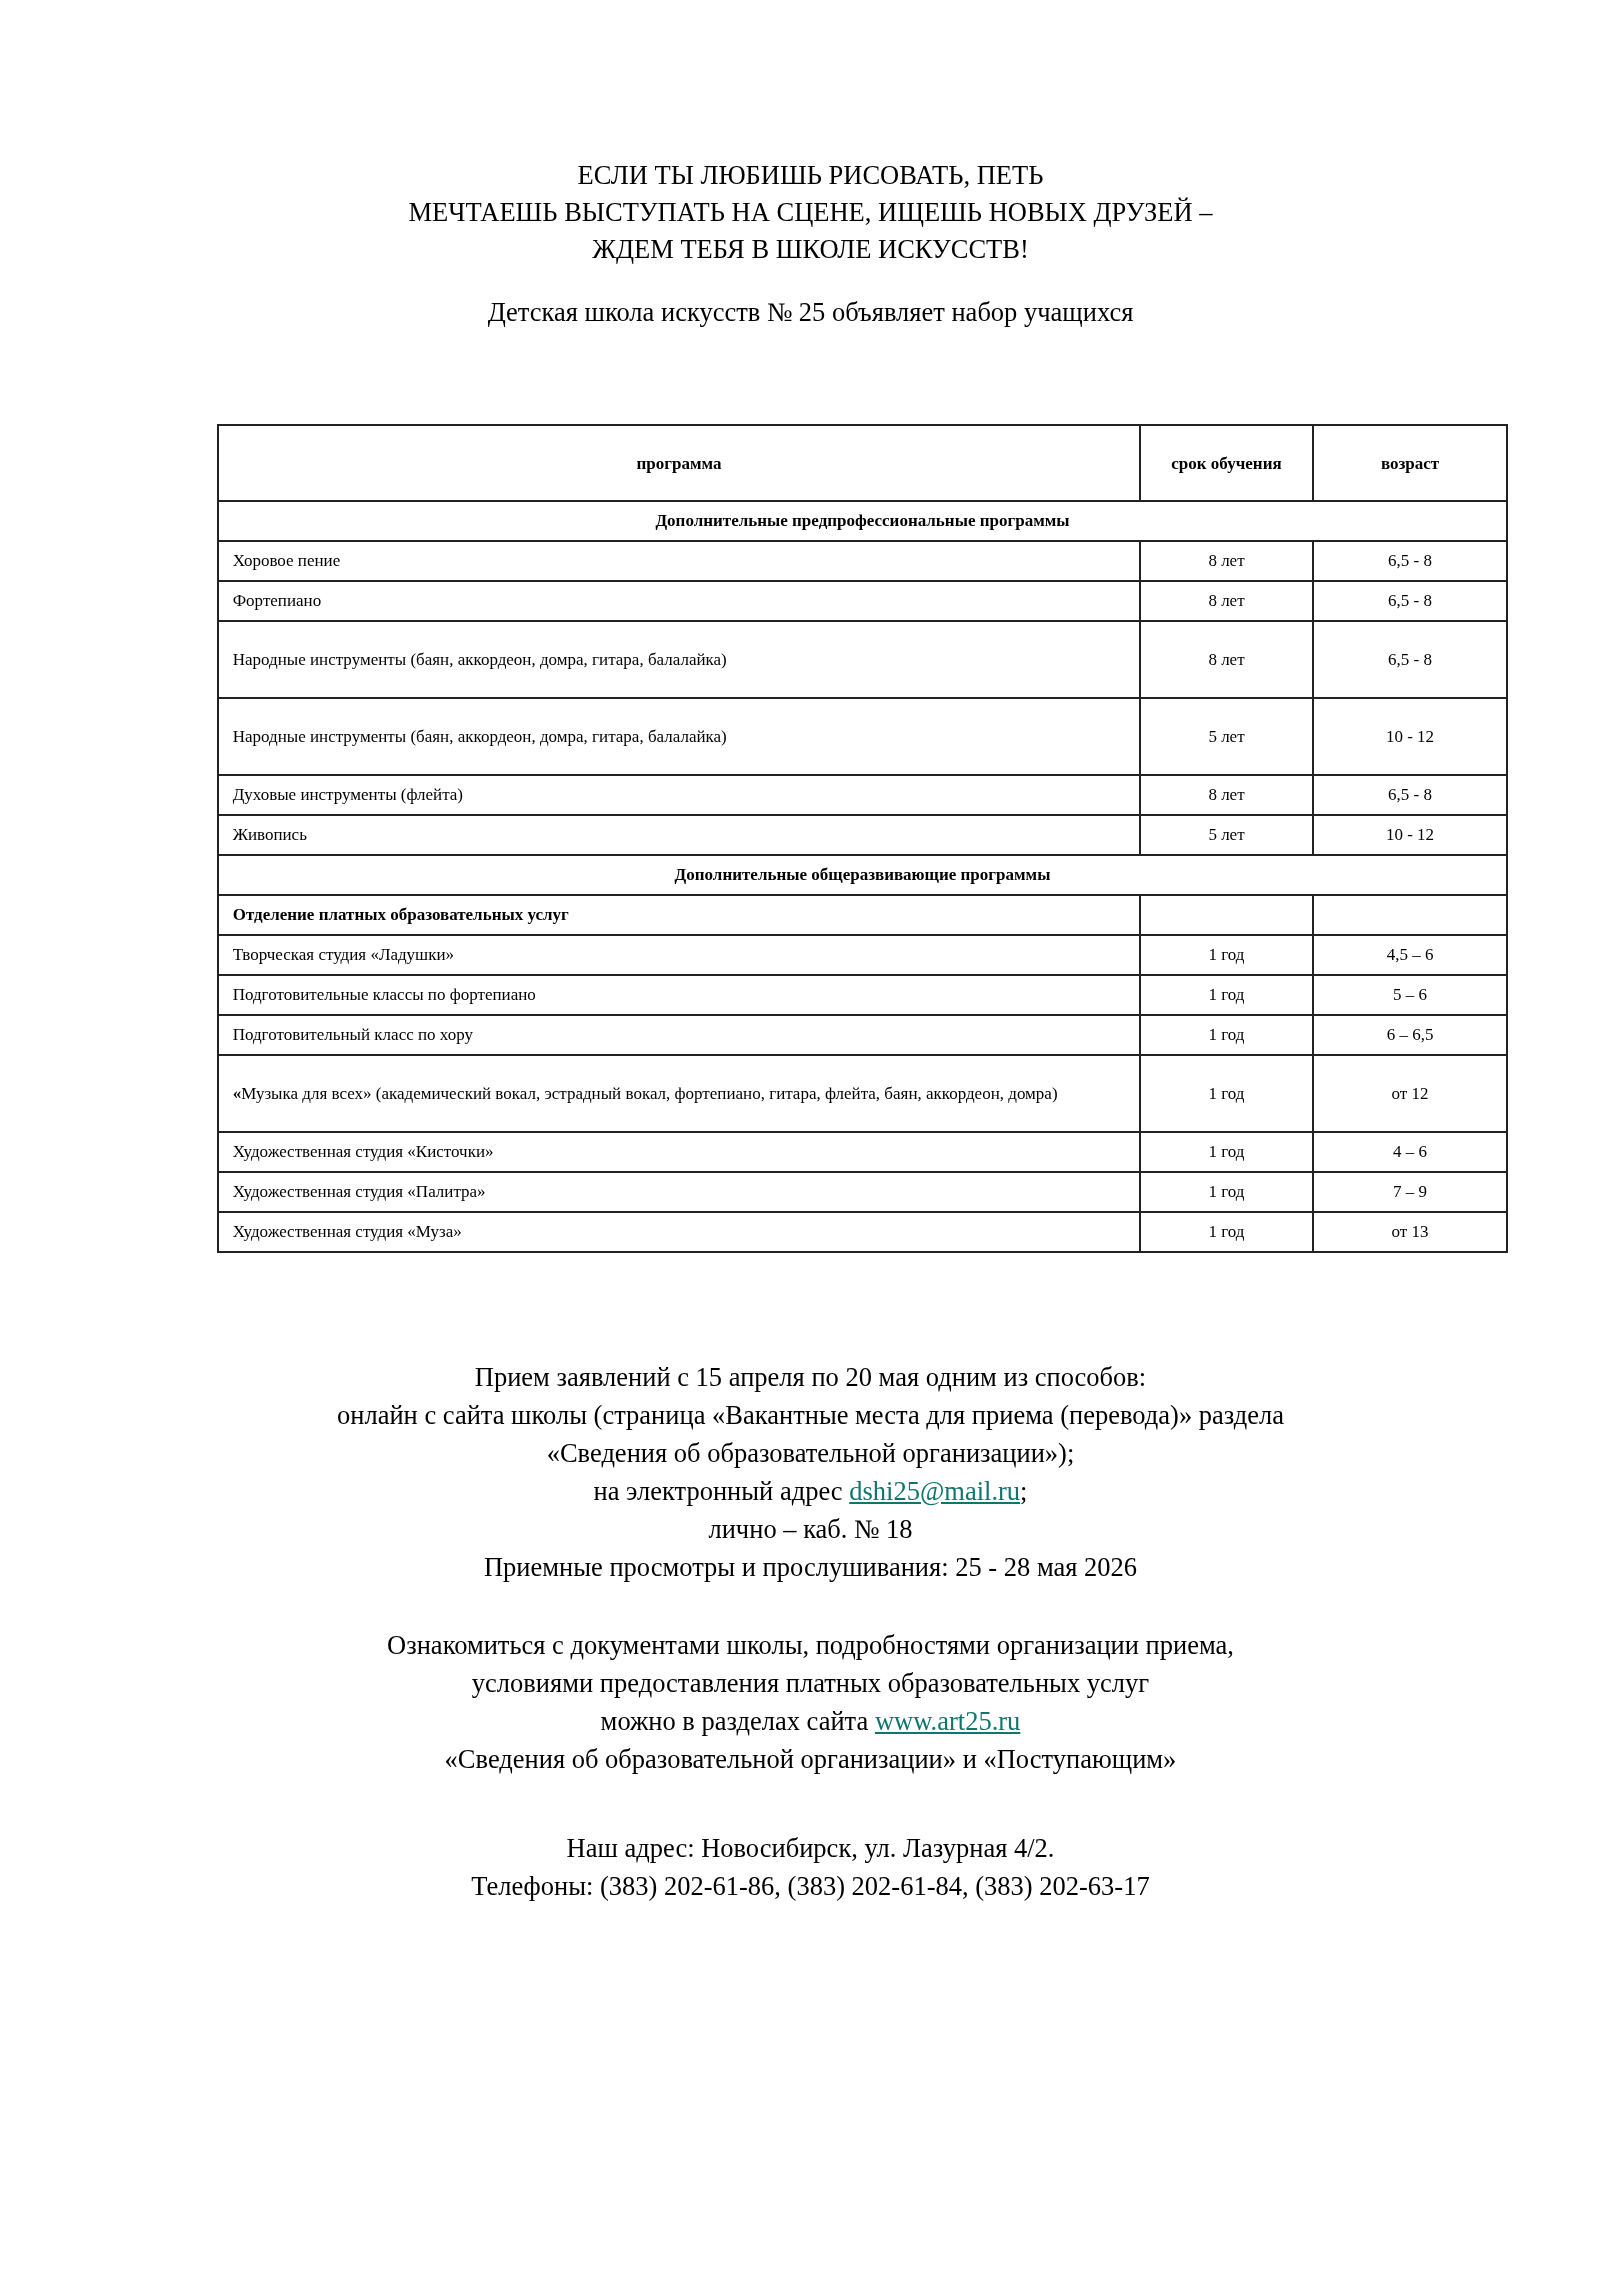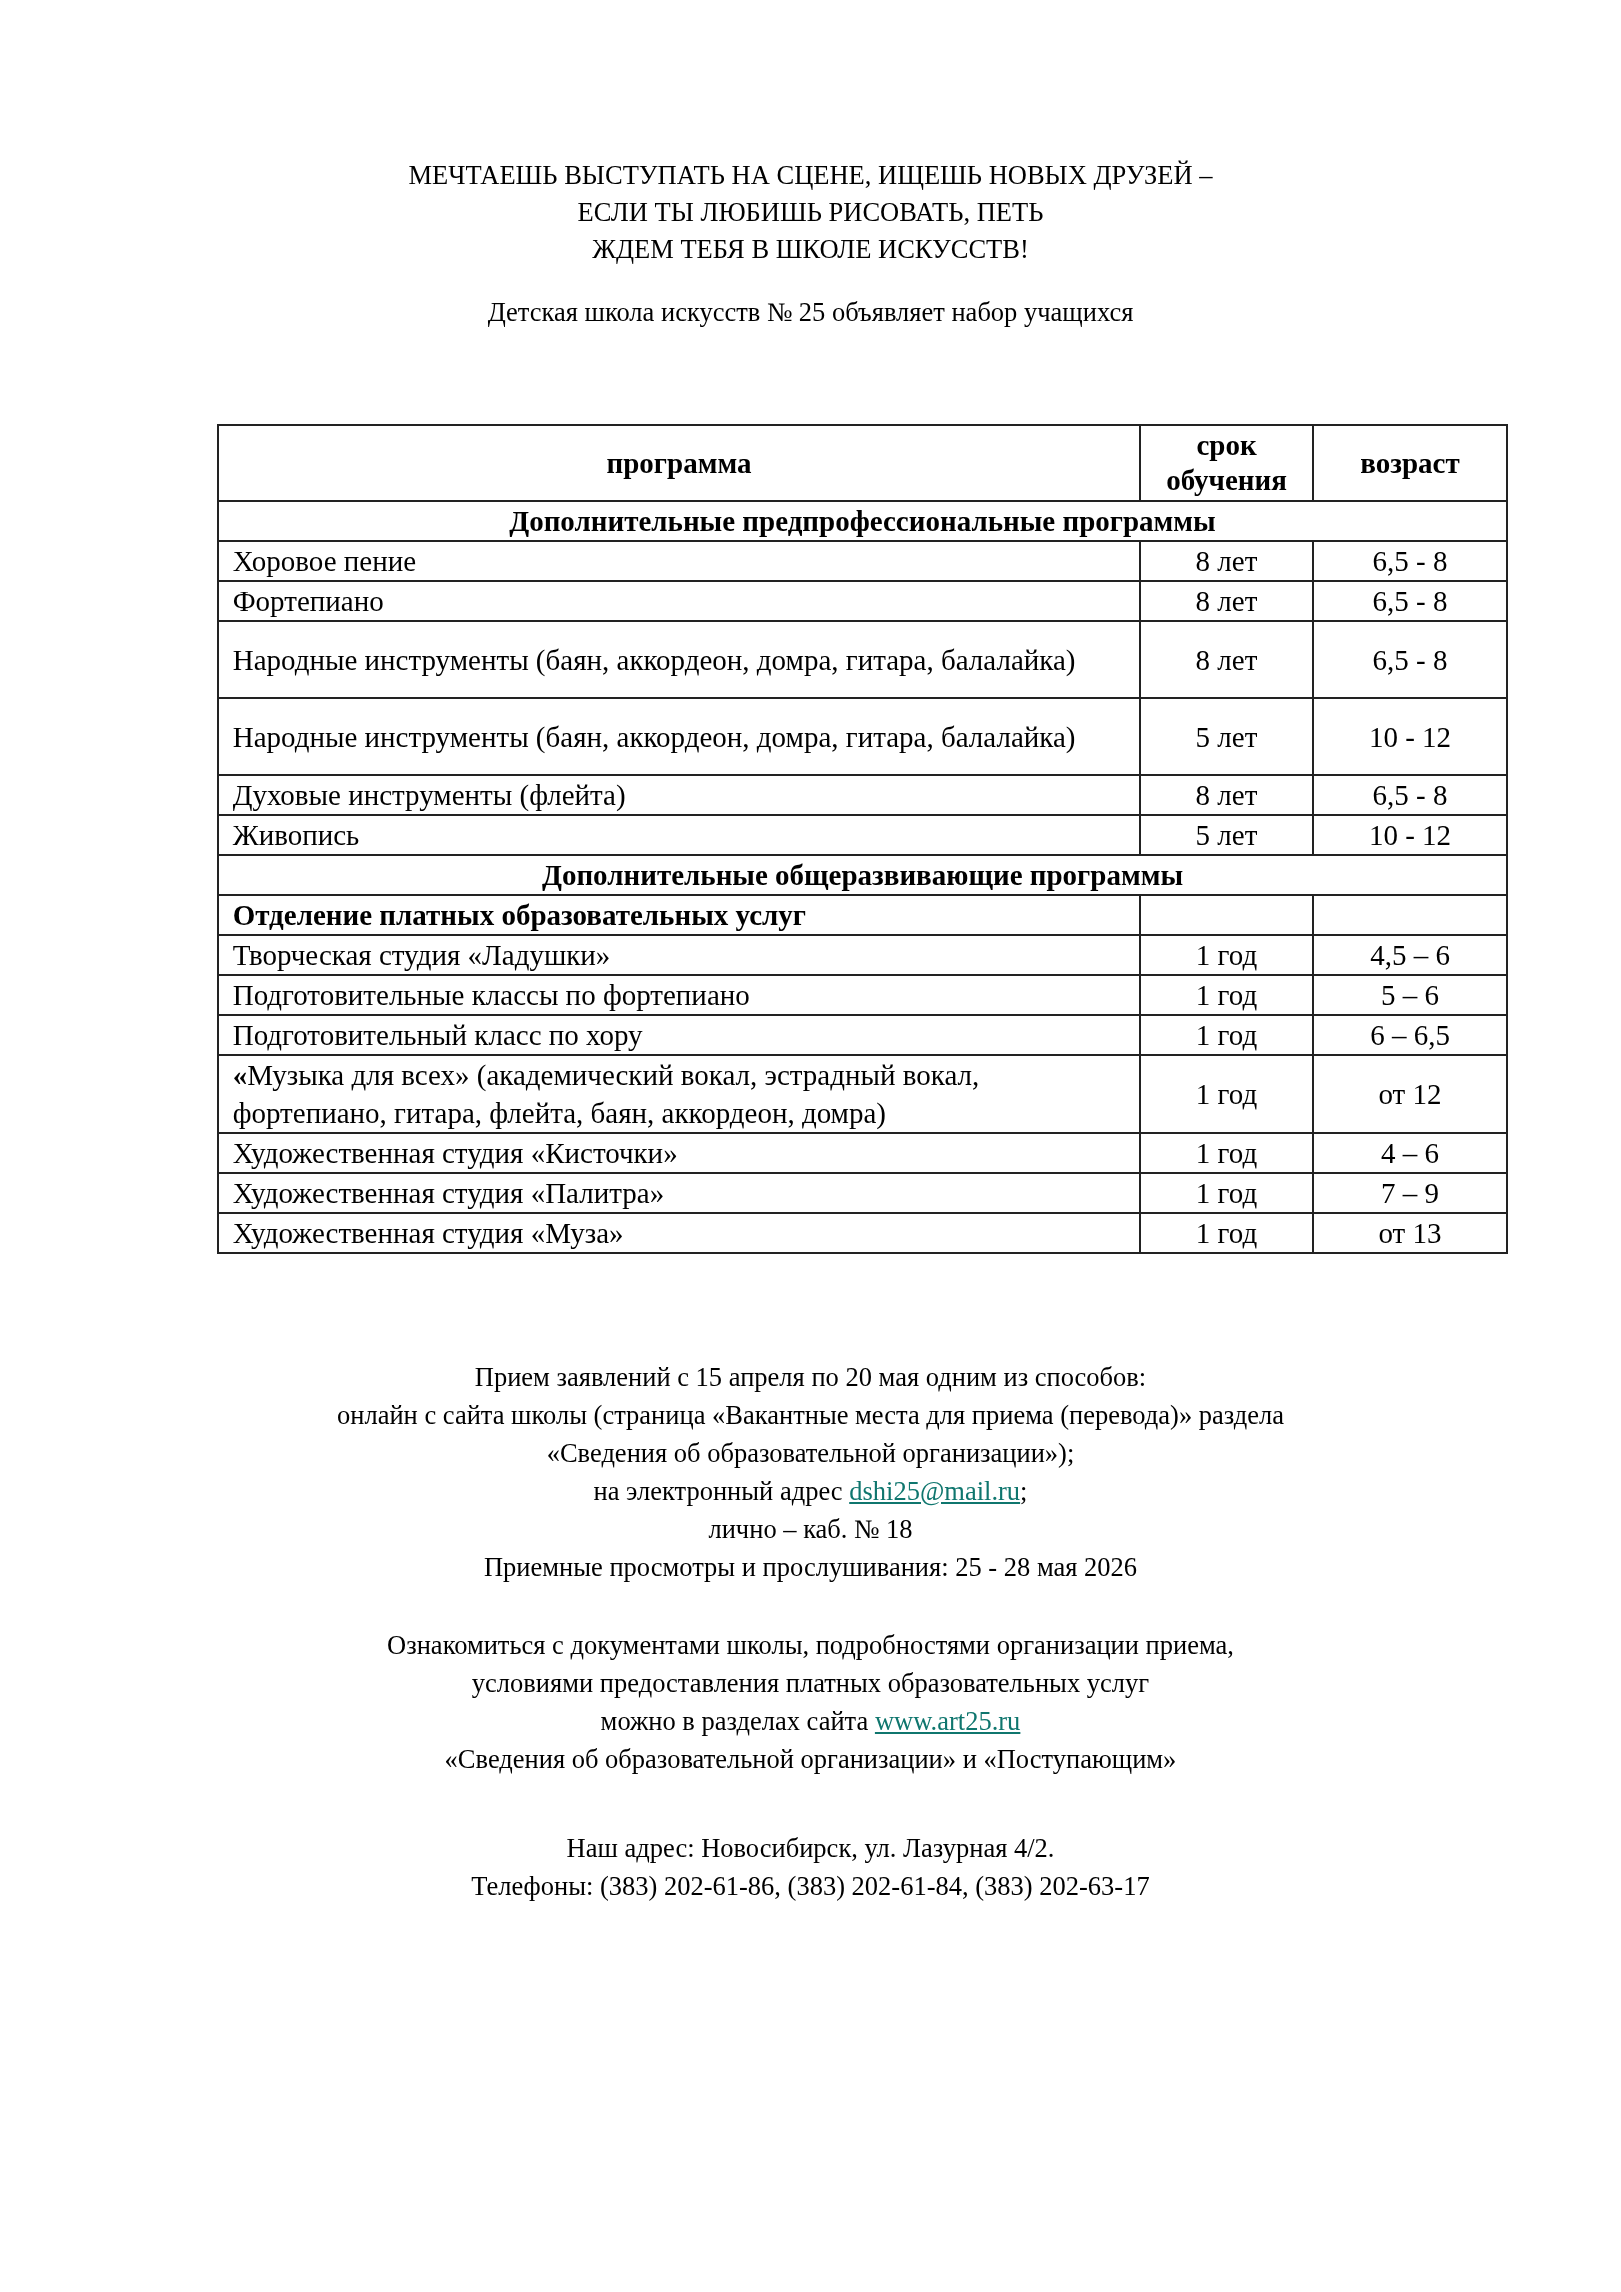--- a/index.html
+++ b/index.html
@@ -5,41 +5,41 @@
   html, body { margin:0; padding:0; background:#ffffff; }
   body { width:1621px; height:2293px; position:relative; overflow:hidden;
          font-family:"Liberation Serif", "DejaVu Serif", serif; color:#000; }
   .page { position:absolute; left:0; top:0; width:1621px; height:2293px; background:#fff; }
   .center-block { position:absolute; left:0; width:1621px; text-align:center; font-size:26.5px; }
   .line { display:block; height:38px; line-height:38px; white-space:nowrap; }
   .title .line { height:37px; line-height:37px; font-size:26.5px; }
   a.link { color:#0f766e; text-decoration:underline; }
 
   table.programs { position:absolute; left:217px; top:424px; width:1290px;
-                   border-collapse:collapse; font-size:29px; table-layout:fixed; }
+                   border-collapse:collapse; font-size:17px; table-layout:fixed; }
   table.programs td, table.programs th { border:2px solid #222; padding:0 13.7px; line-height:38px; vertical-align:middle; }
   table.programs th { font-weight:bold; text-align:center; }
   col.c1 { width:922px; } col.c2 { width:173px; } col.c3 { width:194px; }
   tr.r1 td { height:36px; }
   tr.r2 td { height:75px; }
   tr.hdr th { height:74px; line-height:35px; }
   td.sec { text-align:center; font-weight:bold; }
   td.sub { font-weight:bold; }
   td.num { text-align:center; padding:0 3.9px; }
   td.name { text-align:left; line-height:38px; }
   b.q { font-weight:bold; }
 </style>
 </head>
 <body>
 
 <div class="page">
 
   <div class="center-block title" style="top:157px;">
+    <span class="line">ЕСЛИ ТЫ ЛЮБИШЬ РИСОВАТЬ, ПЕТЬ</span>
     <span class="line">МЕЧТАЕШЬ ВЫСТУПАТЬ НА СЦЕНЕ, ИЩЕШЬ НОВЫХ ДРУЗЕЙ –</span>
-    <span class="line">ЕСЛИ ТЫ ЛЮБИШЬ РИСОВАТЬ, ПЕТЬ</span>
     <span class="line">ЖДЕМ ТЕБЯ В ШКОЛЕ ИСКУССТВ!</span>
   </div>
 
   <div class="center-block" style="top:293px;">
     <span class="line">Детская школа искусств № 25 объявляет набор учащихся</span>
   </div>
 
   <table class="programs">
     <colgroup>
         <col class="c1">

